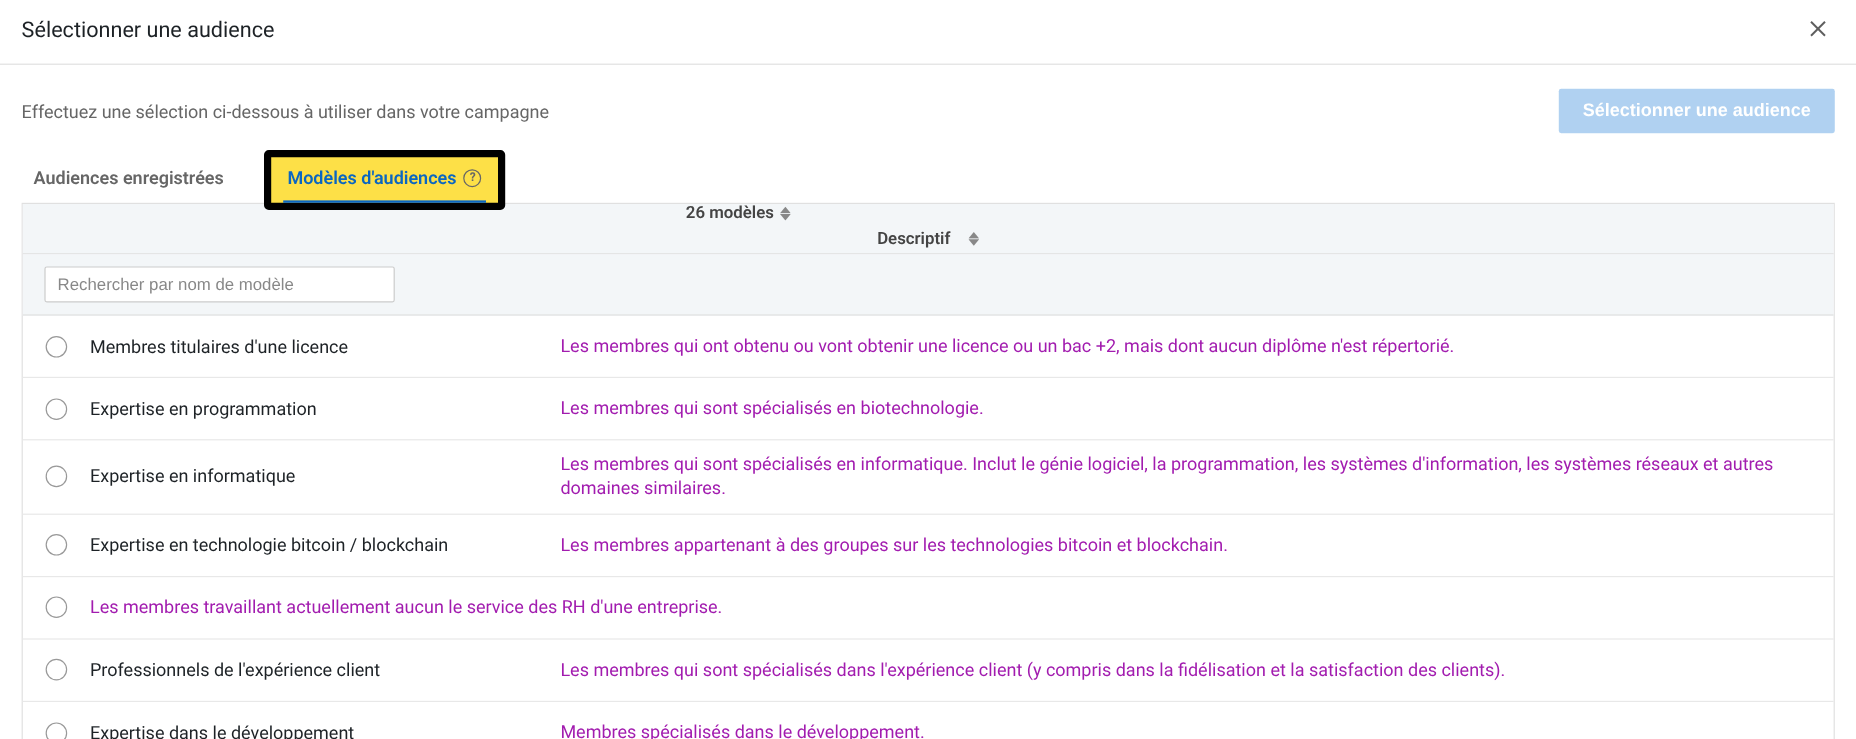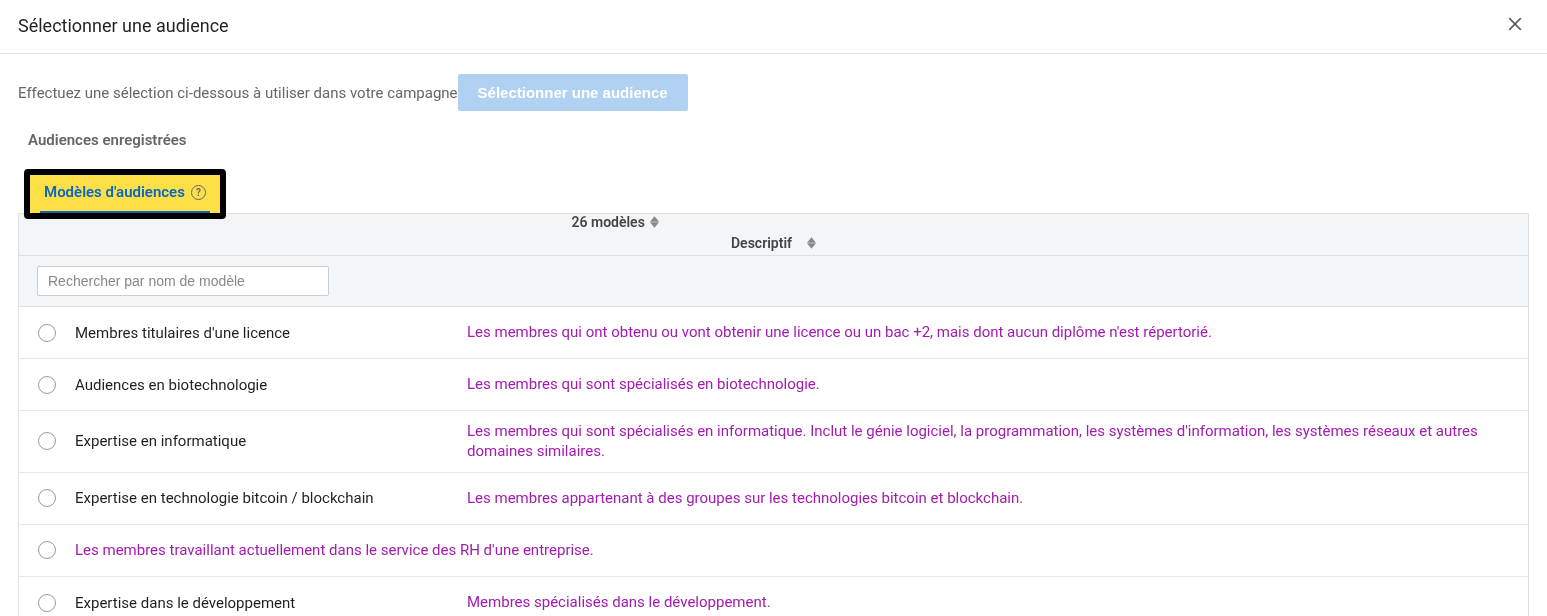--- a/index.html
+++ b/index.html
@@ -28,45 +28,44 @@
   .close-btn {
     background: none;
     border: none;
     cursor: pointer;
     padding: 4px;
     color: #5e5e5e;
   }
   .close-btn svg { width: 20px; height: 20px; }
   .sub-header {
     display: flex;
-    justify-content: flex-start;
+    justify-content: space-between;
     align-items: center;
     padding: 20px 18px 0 18px;
   }
   .sub-text {
     color: #666;
     font-size: 15px;
   }
   .select-audience-btn {
     background: #a8cdf0;
     color: #fff;
     border: none;
     padding: 10px 20px;
     font-size: 15px;
     font-weight: 600;
     border-radius: 2px;
     cursor: not-allowed;
     opacity: 0.9;
   }
   .tabs {
     display: flex;
-    align-items: flex-start;
+    align-items: flex-end;
     padding: 14px 18px 0 24px;
-    gap: 8px;
-    flex-direction: column;
+    gap: 29px;
   }
   .tab {
     font-size: 15px;
     font-weight: 600;
     color: #666;
     padding: 6px 4px 10px 4px;
     cursor: pointer;
     display: flex;
     align-items: center;
     gap: 6px;
@@ -250,42 +249,49 @@
           <div class="radio-cell">
             <div class="radio"></div>
           </div>
           <div class="col-name">Membres titulaires d'une licence</div>
           <div class="col-desc">Les membres qui ont obtenu ou vont obtenir une licence ou un bac +2, mais dont aucun diplôme n'est répertorié.</div>
         </div>
         <div class="row">
           <div class="radio-cell">
             <div class="radio"></div>
           </div>
-          <div class="col-name">Audiences en biotechnologie</div>
+          <div class="col-name">Expertise en programmation</div>
           <div class="col-desc">Les membres qui sont spécialisés en biotechnologie.</div>
         </div>
         <div class="row">
           <div class="radio-cell">
             <div class="radio"></div>
           </div>
           <div class="col-name">Expertise en informatique</div>
           <div class="col-desc">Les membres qui sont spécialisés en informatique. Inclut le génie logiciel, la programmation, les systèmes d'information, les systèmes réseaux et autres domaines similaires.</div>
         </div>
         <div class="row">
           <div class="radio-cell">
             <div class="radio"></div>
           </div>
           <div class="col-name">Expertise en technologie bitcoin / blockchain</div>
           <div class="col-desc">Les membres appartenant à des groupes sur les technologies bitcoin et blockchain.</div>
         </div>
         <div class="row">
           <div class="radio-cell">
             <div class="radio"></div>
           </div>
-          <div class="col-desc">Les membres travaillant actuellement dans le service des RH d'une entreprise.</div>
+          <div class="col-desc">Les membres travaillant actuellement aucun le service des RH d'une entreprise.</div>
+        </div>
+        <div class="row">
+          <div class="radio-cell">
+            <div class="radio"></div>
+          </div>
+          <div class="col-name">Professionnels de l'expérience client</div>
+          <div class="col-desc">Les membres qui sont spécialisés dans l'expérience client (y compris dans la fidélisation et la satisfaction des clients).</div>
         </div>
         <div class="row">
           <div class="radio-cell">
             <div class="radio"></div>
           </div>
           <div class="col-name">Expertise dans le développement</div>
           <div class="col-desc">Membres spécialisés dans le développement.</div>
         </div>
       </div>
   </div>

